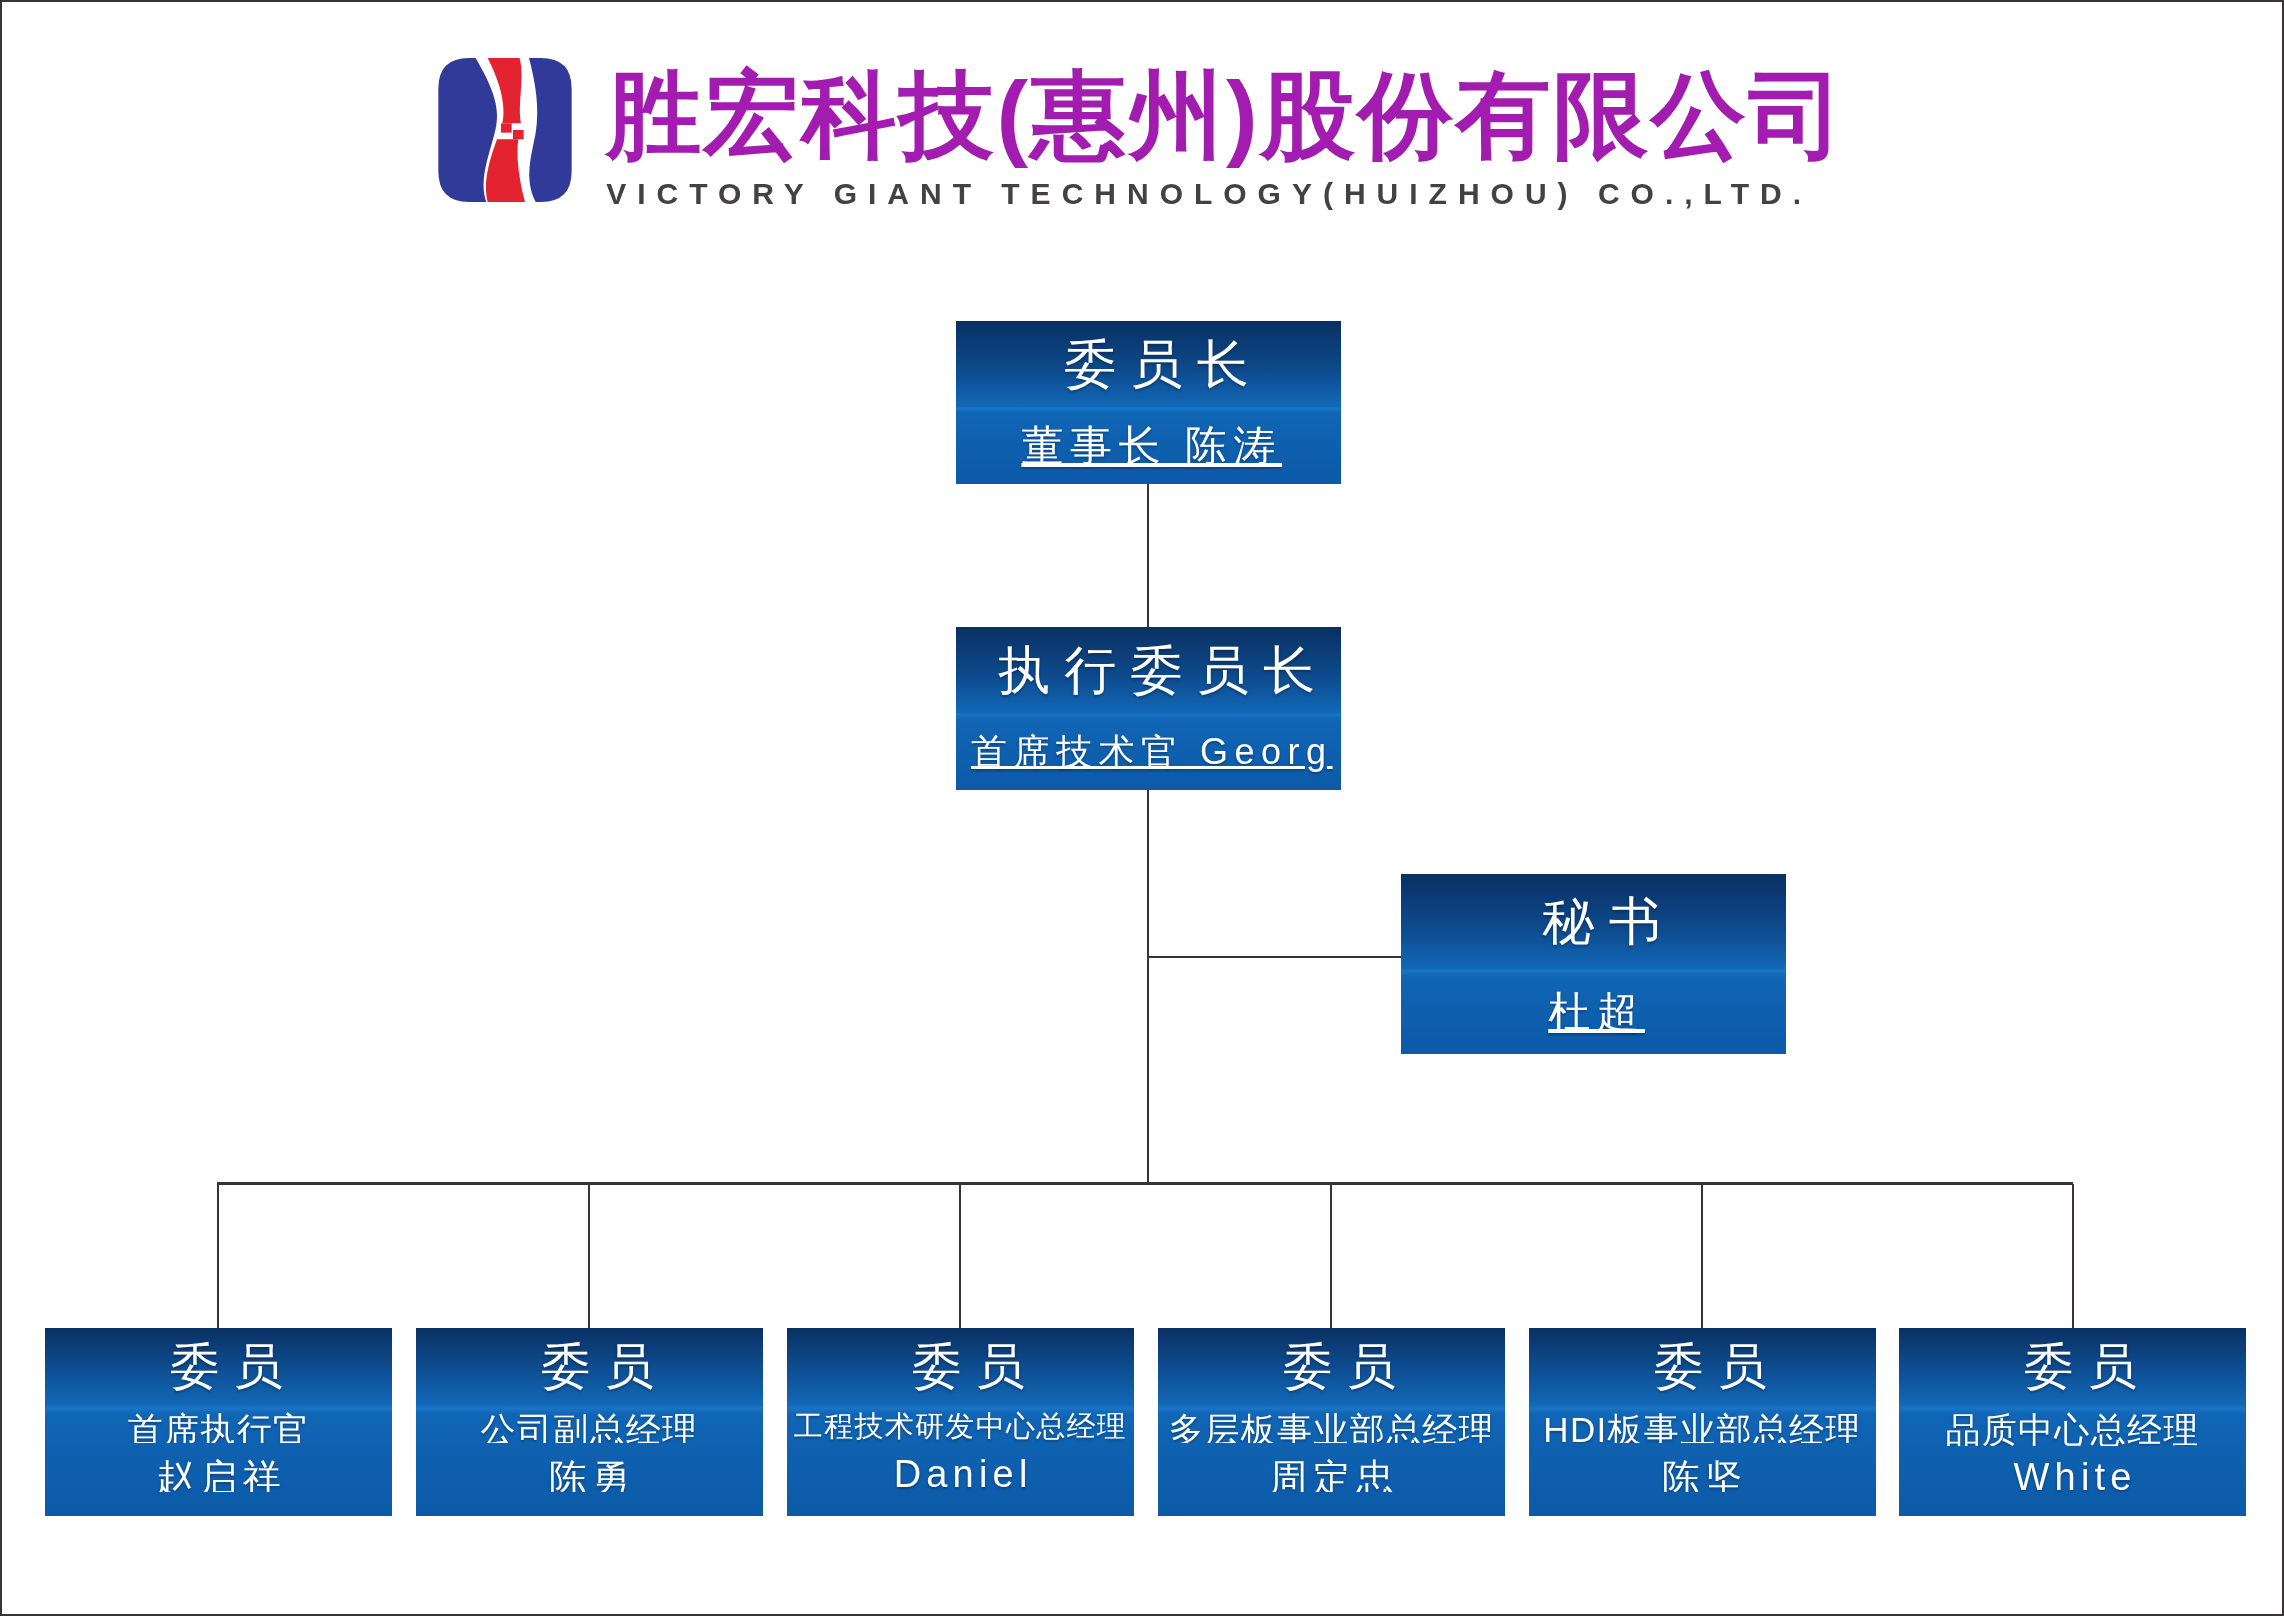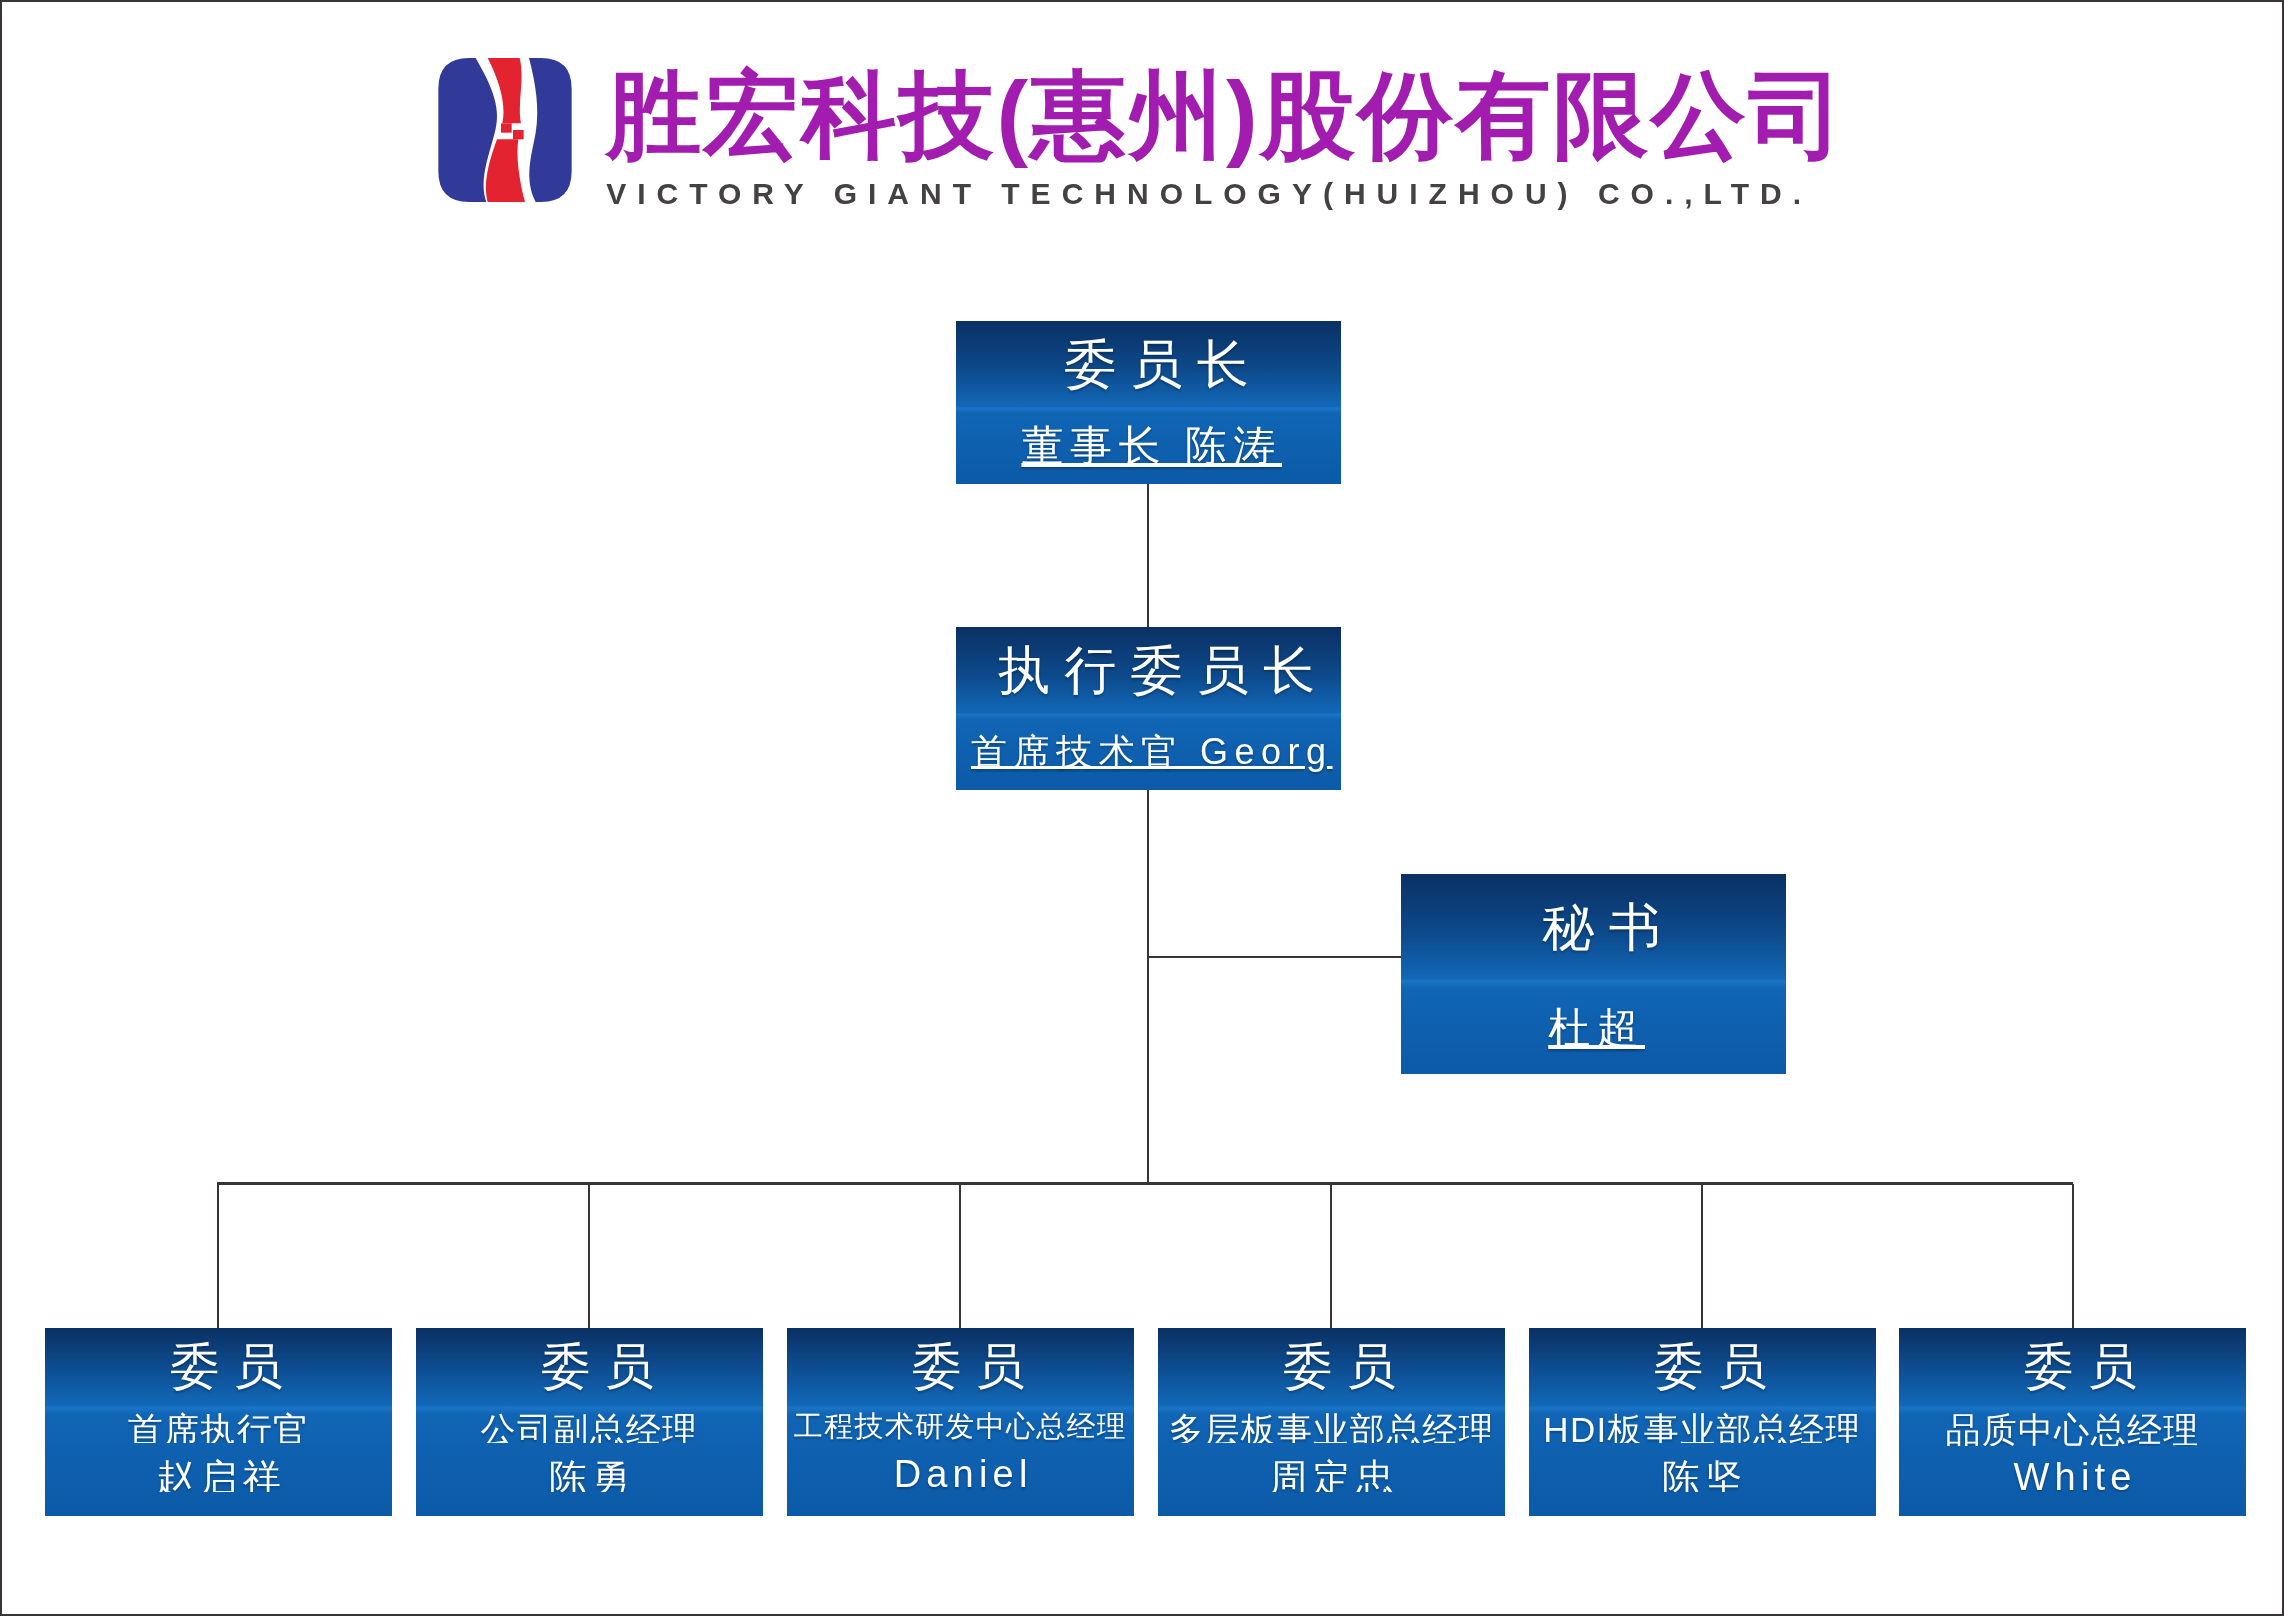--- a/index.html
+++ b/index.html
@@ -42,21 +42,21 @@
       #1b74c6 53.5%,#1065b4 57%,#0c5aa8 100%);
   }
   .box-member{
     background:linear-gradient(180deg,#0a3063 0%,#0e4e92 22%,#1268b8 41%,
       #1b74c6 42.5%,#1065b4 46%,#0c5aa8 100%);
     justify-content:center;
   }
   .box-chairman,.box-exec{left:954px;width:385px;height:163px;}
   .box-chairman{top:319px;}
   .box-exec{top:625px;}
-  .box-secretary{left:1399px;top:872px;width:385px;height:200px;}
+  .box-secretary{left:1399px;top:872px;width:385px;height:180px;}
   .box-member{top:1326px;width:347px;height:188px;}
   .box-member.m1{left:43px;} .box-member.m2{left:414px;} .box-member.m3{left:785px;}
   .box-member.m4{left:1156px;} .box-member.m5{left:1527px;} .box-member.m6{left:1897px;}
   .sec-title{display:flex;align-items:center;justify-content:center;margin-left:16px;}
   .box-tall .sec-title{height:53.5%;}
   .box-member .sec-title{height:42%;}
   .sec-sub{display:flex;flex-direction:column;align-items:center;justify-content:center;}
   .box-tall .sec-sub{height:46.5%;}
   .box-member .sec-sub{height:58%;padding-bottom:24px;box-sizing:border-box;}
   .t-big{font-size:52px;letter-spacing:14.3px;text-indent:14.3px;

